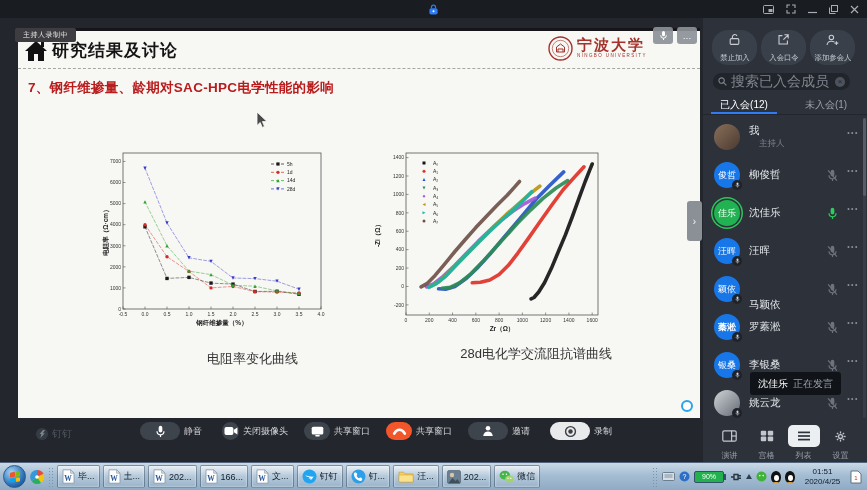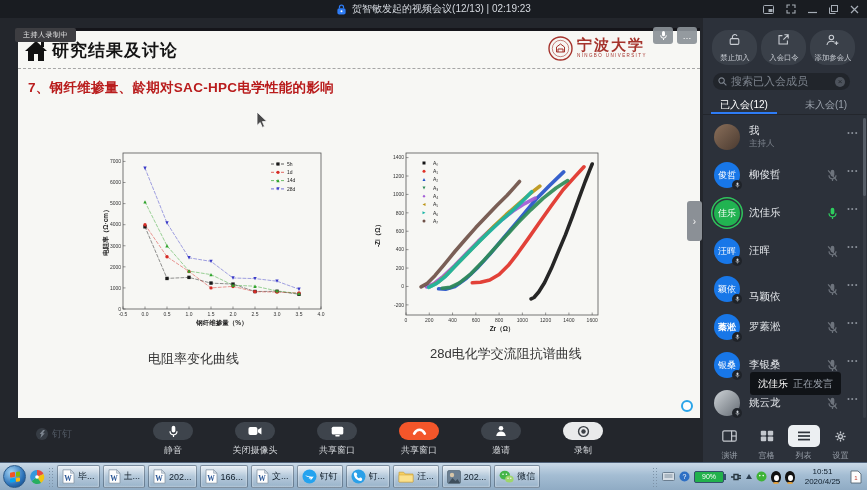--- a/index.html
+++ b/index.html
@@ -14,56 +14,56 @@
 .rec-badge{position:absolute;left:-3px;top:-3px;background:#3d3d41;color:#ececec;font-size:7px;padding:2px 8px;border-radius:2px;letter-spacing:.5px;z-index:3}
 .home-ico{position:absolute;left:6px;top:9px}
 .slide-title{position:absolute;left:34px;top:8px;font-size:17px;font-weight:700;color:#141414;letter-spacing:1px}
 .logo{position:absolute;left:530px;top:5px;display:flex;gap:4px;align-items:center}
 .logo-txt{display:flex;flex-direction:column;line-height:1.05}
 .logo-cn{font-size:15px;font-weight:700;color:#a5332c;letter-spacing:2px;font-family:Liberation Serif, serif}
 .logo-en{font-size:4.5px;color:#a5332c;letter-spacing:1.4px}
 .hdr-line{position:absolute;left:0;top:37px;width:682px;border-bottom:1px dashed #a6a6a6}
 .float-pill{position:absolute;top:-4px;width:20px;height:17px;background:rgba(139,145,151,.92);border-radius:3px;display:flex;align-items:center;justify-content:center;color:#fff;font-size:9px;z-index:4}
 .sec-title{position:absolute;left:10px;top:48px;font-size:13.5px;font-weight:700;color:#b91c1c;letter-spacing:.3px}
-.caption{position:absolute;font-size:13px;color:#333;text-align:left}
+.caption{position:absolute;font-size:13px;color:#333;text-align:right}
 .chev-tab{position:absolute;left:669px;top:170px;width:15px;height:40px;background:#8b9096;border-radius:3px;color:#f2f2f2;display:flex;align-items:center;justify-content:center;font-size:10px;z-index:3}
 .blue-dot{position:absolute;left:663px;top:369px;width:12px;height:12px;border:2px solid #2aa4e8;border-radius:50%;background:#fdfdfd}
 .cursor{position:absolute;left:238px;top:80px;z-index:5}
 .chart{position:absolute}
 
 .controls{position:absolute;left:140px;top:422px;width:476px;display:flex;justify-content:space-between}
-.ctrl{display:flex;flex-direction:column;align-items:center;gap:4px;width:66px}
+.ctrl{display:flex;align-items:center;gap:4px;width:66px}
 .pill{width:40px;height:18px;border-radius:9px;background:#3e444c;display:flex;align-items:center;justify-content:center}
 .pill.danger{background:#f3562a}
 .pill.light{background:#e9eaeb}
 .ctrl-label{font-size:9px;color:#d4d7db;white-space:nowrap}
 .wm{position:absolute;left:36px;top:427px;display:flex;align-items:center;gap:4px;opacity:.85}
 .wm-circle{width:12px;height:12px;border-radius:50%;background:#3a4049;display:flex;align-items:center;justify-content:center}
 .wm-text{color:#565e69;font-size:10px}
 
 .sidebar{position:absolute;left:703px;top:18px;width:164px;height:444px;background:#2c313a}
 .sb-top{position:absolute;left:9px;top:12px;display:flex;gap:4px}
 .sbtn{width:45px;height:35px;background:#3a4049;border-radius:16px;display:flex;flex-direction:column;align-items:center;justify-content:center;gap:2px}
 .sbtn-label{font-size:8px;color:#c6cad1;white-space:nowrap;transform:scale(.92)}
 .search{position:absolute;left:10px;top:55px;width:137px;height:17px;background:#21252b;border-radius:9px;display:flex;align-items:center;padding:0 5px;gap:4px}
-.search-ph{color:#7e858f;font-size:11px;flex:1;white-space:nowrap;overflow:hidden}
+.search-ph{color:#7e858f;font-size:14px;flex:1;white-space:nowrap;overflow:hidden}
 .search-x{width:10px;height:10px;border-radius:50%;background:#4d535c;color:#22262c;font-size:8px;line-height:10px;text-align:center}
 .tabs{position:absolute;left:0;top:77px;width:164px;height:20px;display:flex;border-bottom:1px solid #23262c}
 .tab{flex:1;text-align:center;font-size:10px;color:#9aa1ab;position:relative;line-height:20px}
 .tab.active{color:#fff}
 .tab.active:after{content:'';position:absolute;left:8px;right:8px;bottom:0;height:2px;background:#2e7cf6}
 .plist{position:absolute;left:0;top:100px;width:164px}
 .p-row{position:relative;height:38px}
 .avatar{position:absolute;left:11px;top:6px;width:26px;height:26px;border-radius:50%;display:flex;align-items:center;justify-content:center;color:#fff;font-size:9px}
 .avatar.ring{box-shadow:0 0 0 1.5px #2c313a,0 0 0 3px #2fc45c}
 .avatar.photo-a{background:linear-gradient(135deg,#8a6f5a,#4a3a30)}
 .avatar.photo-b{background:linear-gradient(135deg,#cfd4d8,#646b73)}
 .a-badge{position:absolute;right:-2px;bottom:-2px;width:10px;height:10px;border-radius:50%;background:#1f2329;display:flex;align-items:center;justify-content:center}
 .p-name{position:absolute;left:46px;font-size:10.5px;color:#e2e5e9;white-space:nowrap}
-.p-role{position:absolute;left:46px;top:20px;font-size:8.5px;color:#7e858f}
+.p-role{position:absolute;left:56px;top:20px;font-size:8.5px;color:#7e858f}
 .p-mic{position:absolute;right:29px;top:12px}
 .p-dots{position:absolute;right:8px;top:11px;color:#8a9099;font-size:7px;letter-spacing:1.5px}
 .sb-scroll{position:absolute;right:1px;top:100px;width:3px;height:300px;background:#383d46;border-radius:2px}
 .sb-thumb{position:absolute;right:1px;top:100px;width:3px;height:78px;background:#565d67;border-radius:2px}
 .toast{position:absolute;left:47px;top:354px;height:23px;background:rgba(15,17,21,.94);border-radius:3px;display:flex;align-items:center;padding:0 8px;gap:5px;z-index:4;white-space:nowrap}
 .toast-name{color:#fff;font-size:10px}
 .toast-text{color:#9aa1ab;font-size:10px}
 .viewbar{position:absolute;left:0;top:404px;width:164px;display:flex;justify-content:space-around;padding:0 8px}
 .vitem{display:flex;flex-direction:column;align-items:center;gap:3px;width:34px;padding-top:3px}
 .vicon{height:22px;width:32px;display:flex;align-items:center;justify-content:center}
@@ -93,21 +93,20 @@
 </head>
 <body>
 
 <div class="titlebar">
   <div class="tb-center">
     <svg class="lock" width="11" height="11" viewBox="0 0 12 12">
       <rect x="1.5" y="4.5" width="9" height="7" rx="2" fill="#2e7cf6"></rect>
       <path d="M3.8 4.5V3.4a2.2 2.2 0 0 1 4.4 0v1.1" fill="none" stroke="#2e7cf6" stroke-width="1.4"></path>
       <circle cx="6" cy="8" r="1.1" fill="#fff"></circle>
     </svg>
-    <span>贺智敏发起的视频会议(12/13) | 02:19:23</span>
   </div>
   <div class="tb-ctrl">
     <svg width="11" height="9" viewBox="0 0 11 9">
         <rect x=".5" y=".5" width="10" height="8" rx="1" fill="none" stroke="#a6adb6"></rect>
         <rect x="5.5" y="4" width="4" height="3" fill="#a6adb6"></rect>
       </svg>
     <svg width="10" height="10" viewBox="0 0 10 10">
         <path d="M1 4V1h3M6 1h3v3M9 6v3H6M4 9H1V6" fill="none" stroke="#a6adb6" stroke-width="1.1"></path>
       </svg>
     <svg width="9" height="9" viewBox="0 0 9 9">
@@ -492,21 +491,21 @@
         <div class="avatar" style="background: rgb(24, 119, 232);">
           <span>颖依</span>
           <span class="a-badge">
             <svg width="5" height="6" viewBox="0 0 12 14">
               <rect x="4" y="0.8" width="4" height="7.4" rx="2" fill="#cfd4da"></rect>
               <path d="M2.2 6.8a3.8 3.8 0 0 0 7.6 0" fill="none" stroke="#cfd4da" stroke-width="1.3"></path>
               <line x1="6" y1="10.8" x2="6" y2="13" stroke="#cfd4da" stroke-width="1.3"></line>
             </svg>
           </span>
         </div>
-        <div class="p-name" style="top: 20px;">马颖依</div>
+        <div class="p-name" style="top: 28px;">马颖依</div>
         <span class="p-mic"><svg width="11" height="13" viewBox="0 0 12 14">
             <rect x="4" y="0.8" width="4" height="7.4" rx="2" fill="#6d737c"></rect>
             <path d="M2.2 6.8a3.8 3.8 0 0 0 7.6 0" fill="none" stroke="#6d737c" stroke-width="1.3"></path>
             <line x1="6" y1="10.8" x2="6" y2="13" stroke="#6d737c" stroke-width="1.3"></line>
             <line x1="1.2" y1="1.4" x2="10.8" y2="12.6" stroke="#6d737c" stroke-width="1.3"></line>
           </svg></span>
         <span class="p-dots">•••</span>
       </div>
       <div class="p-row">
         <div class="avatar" style="background: rgb(24, 119, 232); font-weight: bold;">
@@ -778,21 +777,21 @@
     <span class="trayico">
         <svg width="11" height="11" viewBox="0 0 11 11">
           <circle cx="5.5" cy="5.5" r="5" fill="#3eb336"></circle>
           <circle cx="3.8" cy="4.6" r=".8" fill="#fff"></circle>
           <circle cx="7.2" cy="4.6" r=".8" fill="#fff"></circle>
         </svg>
       </span>
     <span class="penguin"></span>
     <span class="penguin"></span>
     <div class="clock">
-      <div>10:51</div>
+      <div>01:51</div>
       <div>2020/4/25</div>
     </div>
     <span class="trayico">
         <svg width="12" height="14" viewBox="0 0 12 14">
           <path d="M1 1h7l3 3v9H1z" fill="#fdfdfd" stroke="#4a5a68" stroke-width=".8"></path>
           <text x="6" y="10" font-size="6" fill="#c0392b" text-anchor="middle">1</text>
         </svg>
       </span>
   </div>
 </div>

